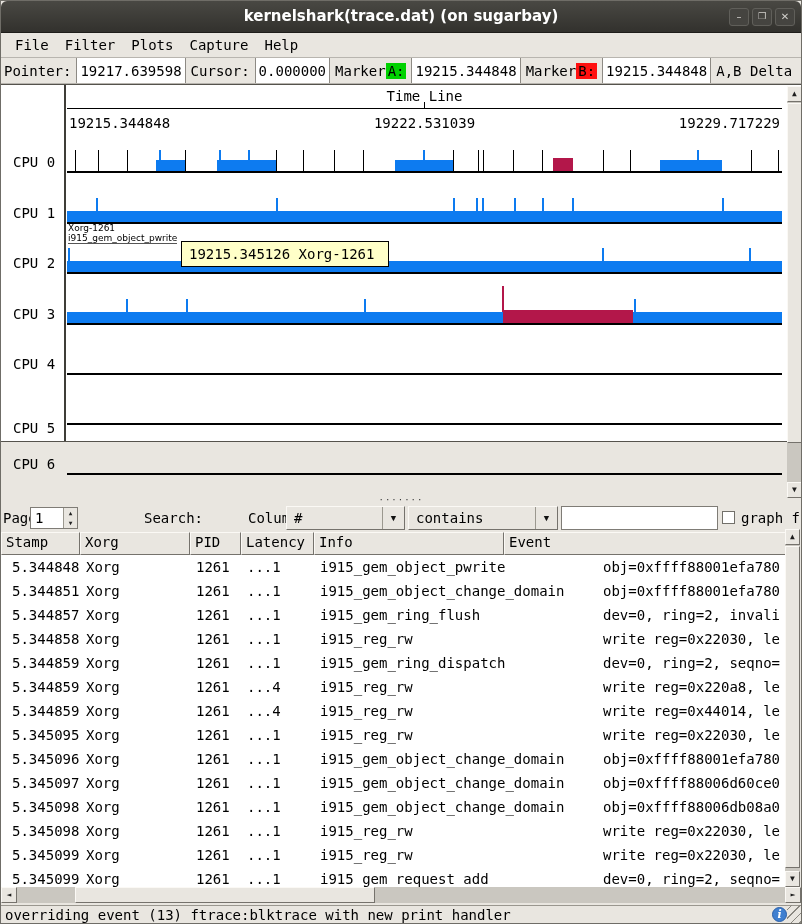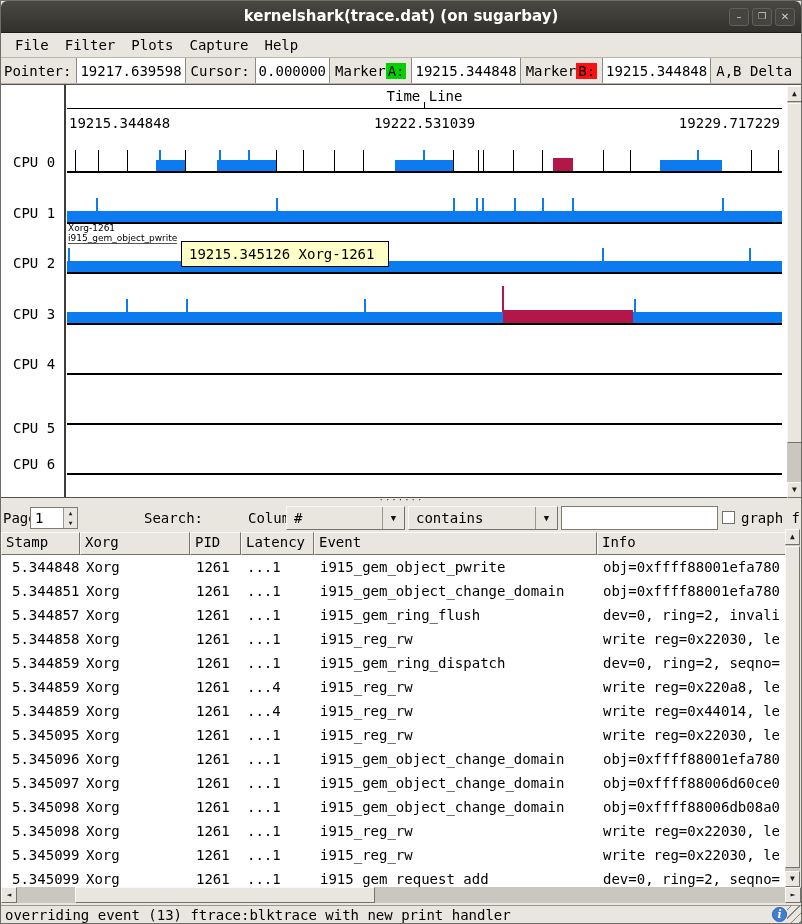--- a/index.html
+++ b/index.html
@@ -17,21 +17,21 @@
     font-size:10px;line-height:15px;font-family:"DejaVu Sans",sans-serif;}
   
   .menubar{position:absolute;top:32px;left:0;right:0;height:25px;display:flex;align-items:center;
     font-size:14px;border-bottom:1px solid #b8b5af;padding-left:6px;}
   .menu-item{padding:2px 8px;}
   .infobar{position:absolute;top:57px;left:0;right:0;height:26px;display:flex;align-items:center;
     font-size:14px;white-space:nowrap;overflow:hidden;border-bottom:1px solid #b8b5af;padding-left:3px;}
   .val{background:#fff;border:1px solid #8d8a84;padding:16px 3px;margin:0 5px;}
   .chip{padding:0 2px;}
   
-  .graph-pane{position:absolute;top:83px;left:0;width:802px;height:414px;background:#fff;
+  .graph-pane{position:absolute;top:83px;left:0;width:802px;height:358px;background:#fff;
     border-top:1px solid #55534d;border-bottom:1px solid #55534d;}
   .gutter-divider{position:absolute;left:63px;top:0;bottom:0;width:2px;background:#3f3d38;}
   .cpu-label{position:absolute;left:12px;font-size:14px;}
   .plot{position:absolute;left:66px;top:0;width:715px;height:412px;}
   .tl-title{position:absolute;left:0;width:715px;top:3px;text-align:center;font-size:14px;}
   .axis-line{position:absolute;left:0;width:715px;top:23px;height:1px;background:#000;}
   .axis-tick{position:absolute;width:1px;height:6px;top:17px;background:#000;}
   .tl-lab{position:absolute;top:30px;font-size:14px;}
   .baseline{position:absolute;height:2px;background:#000;left:0;width:715px;}
   .tick{position:absolute;}
@@ -228,22 +228,22 @@
     <input class="query" value="" style="">
     <div class="checkbox"></div>
     <span class="sb-label" style="left:740px;">graph f</span>
   </div>
 
   <div class="thead" id="thead">
       <div class="th" style="width: 79px;">Stamp</div>
       <div class="th" style="width: 110px;">Xorg</div>
       <div class="th" style="width: 51px;">PID</div>
       <div class="th" style="width: 73px;">Latency</div>
+      <div class="th" style="width: 190px;">Info</div>
       <div class="th" style="width: 283px;">Event</div>
-      <div class="th" style="width: 190px;">Info</div>
     </div>
   <div class="tbody" id="tbody">
       <div class="tr">
         <div class="td c0" style="width: 79px;">5.344848</div>
         <div class="td c1" style="width: 110px;">Xorg</div>
         <div class="td c2" style="width: 51px;">1261</div>
         <div class="td c3" style="width: 73px;">...1</div>
         <div class="td c4" style="width: 283px;">i915_gem_object_pwrite</div>
         <div class="td c5" style="width: 190px;">obj=0xffff88001efa780</div>
       </div>

